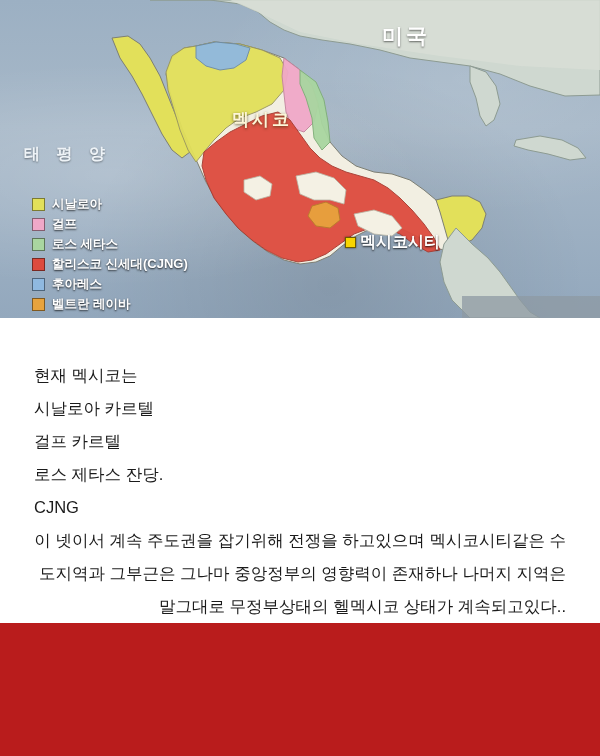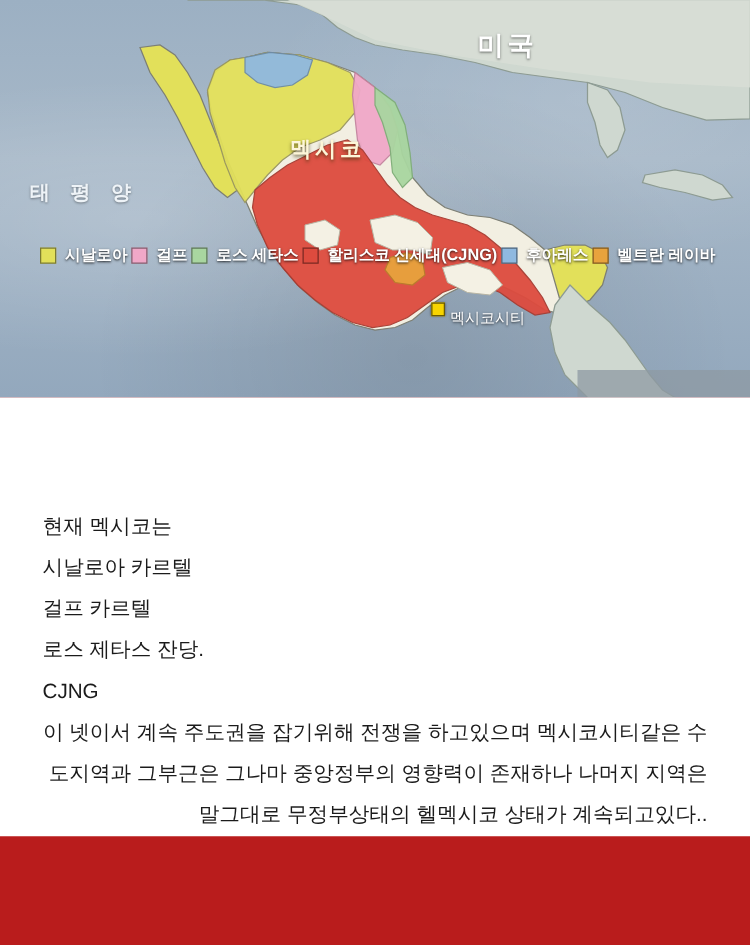--- a/index.html
+++ b/index.html
@@ -88,35 +88,34 @@
     gap: 4px;
   }
   .city-dot {
     width: 9px;
     height: 9px;
     background: #f7d400;
     border: 1px solid #6b5a00;
     box-shadow: 0 0 2px rgba(0,0,0,0.6);
   }
   .city-name {
-    font-size: 12px;
+    font-size: 16px;
     color: #ffffff;
-    font-weight: normal;
+    font-weight: bold;
     text-shadow: 0 1px 2px rgba(0,0,0,0.8);
     white-space: nowrap;
-    margin-top: 14px;
   }
 
   
   .legend {
     position: absolute;
     left: 32px;
     top: 196px;
     display: flex;
-    flex-direction: row;
+    flex-direction: column;
     gap: 3px;
   }
   .legend-row {
     display: flex;
     align-items: center;
     gap: 7px;
   }
   .legend-swatch {
     width: 11px;
     height: 11px;
@@ -131,21 +130,21 @@
     white-space: nowrap;
   }
   .legend-text .sub {
     font-size: 13px;
     font-weight: bold;
   }
 
   
   .text-area {
     position: relative;
-    padding: 87px 34px 0 34px;
+    padding: 41px 34px 0 34px;
     background: #ffffff;
   }
   .body-line {
     font-size: 16.5px;
     line-height: 33px;
     color: #1b1b1b;
     font-family: "Liberation Sans", sans-serif;
     white-space: pre-wrap;
     word-break: keep-all;
   }

